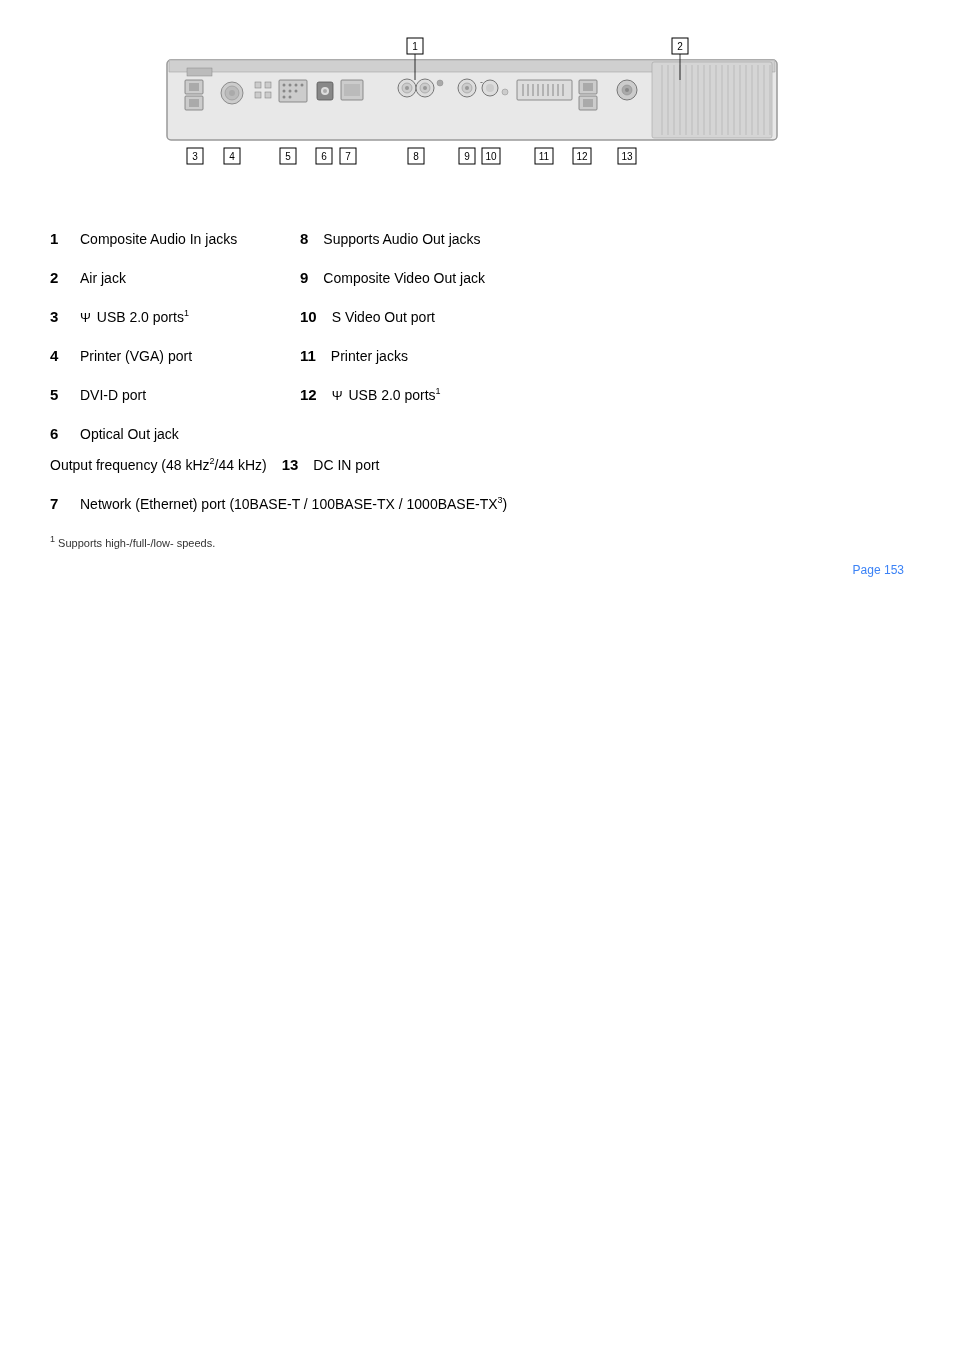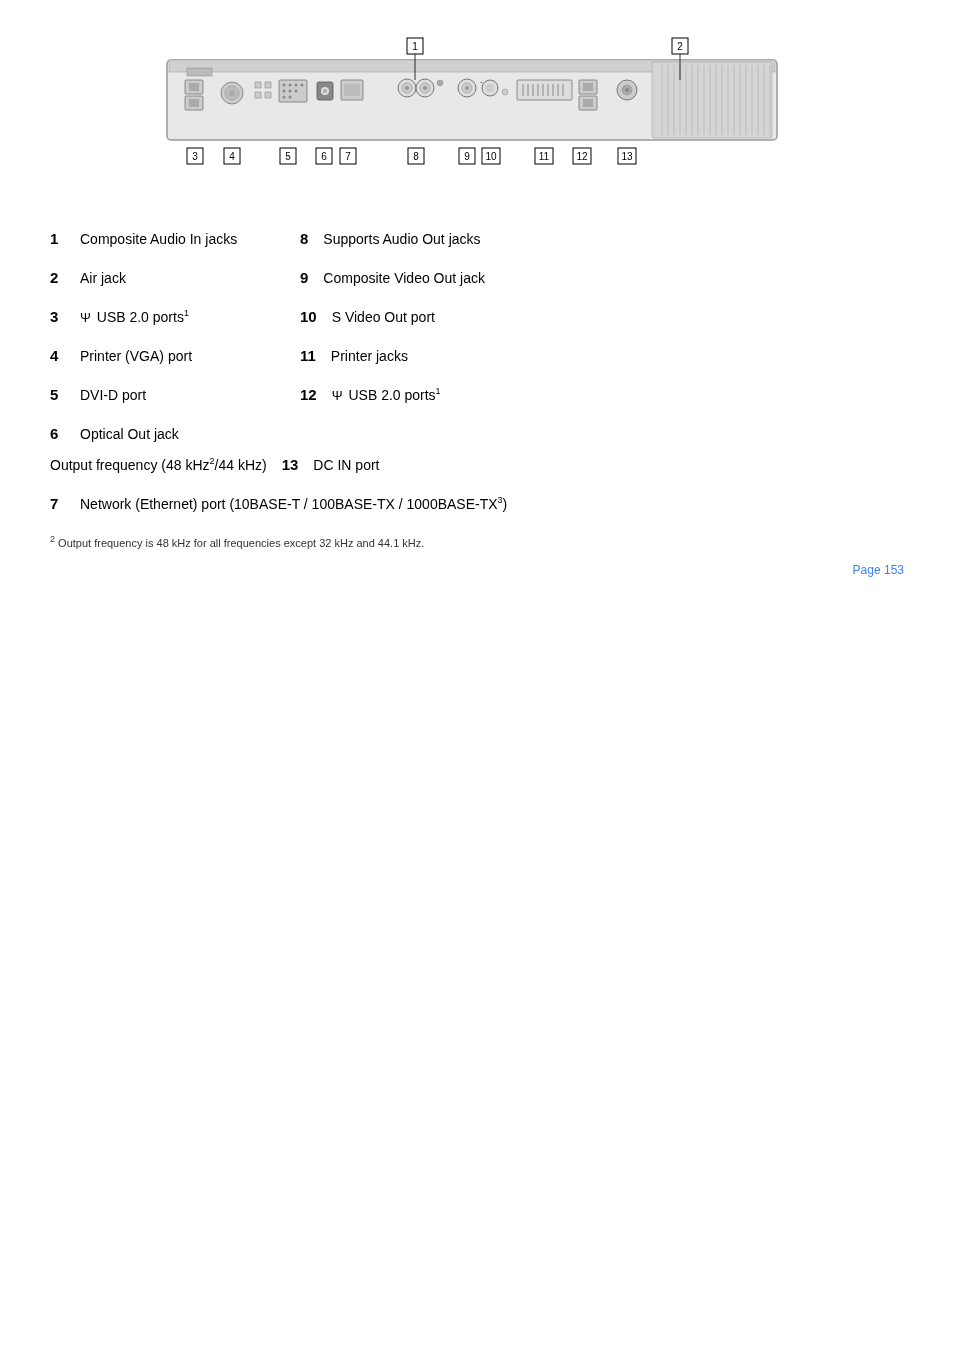--- a/index.html
+++ b/index.html
@@ -322,20 +322,20 @@
       <span class="port-number">7</span>
       <span class="port-desc-wide">
         <span>Network (Ethernet) port (10BASE-T / 100BASE-TX / 1000BASE-TX</span><sup class="footnote-sup">3</sup><span>)</span>
       </span>
     </div>
 
   </div>
 
   <div class="footnotes">
     <div class="footnote-line">
-      <sup class="footnote-sup">2</sup>
-      <span>Output frequency is 48 kHz for all frequencies except 32 kHz and 44.1 kHz.</span>
+      <sup class="footnote-sup">1</sup>
+      <span>Supports high-/full-/low- speeds.</span>
     </div>
   </div>
 
   <div class="page-number">Page 153</div>
 
 </div>
 
 </body></html>

